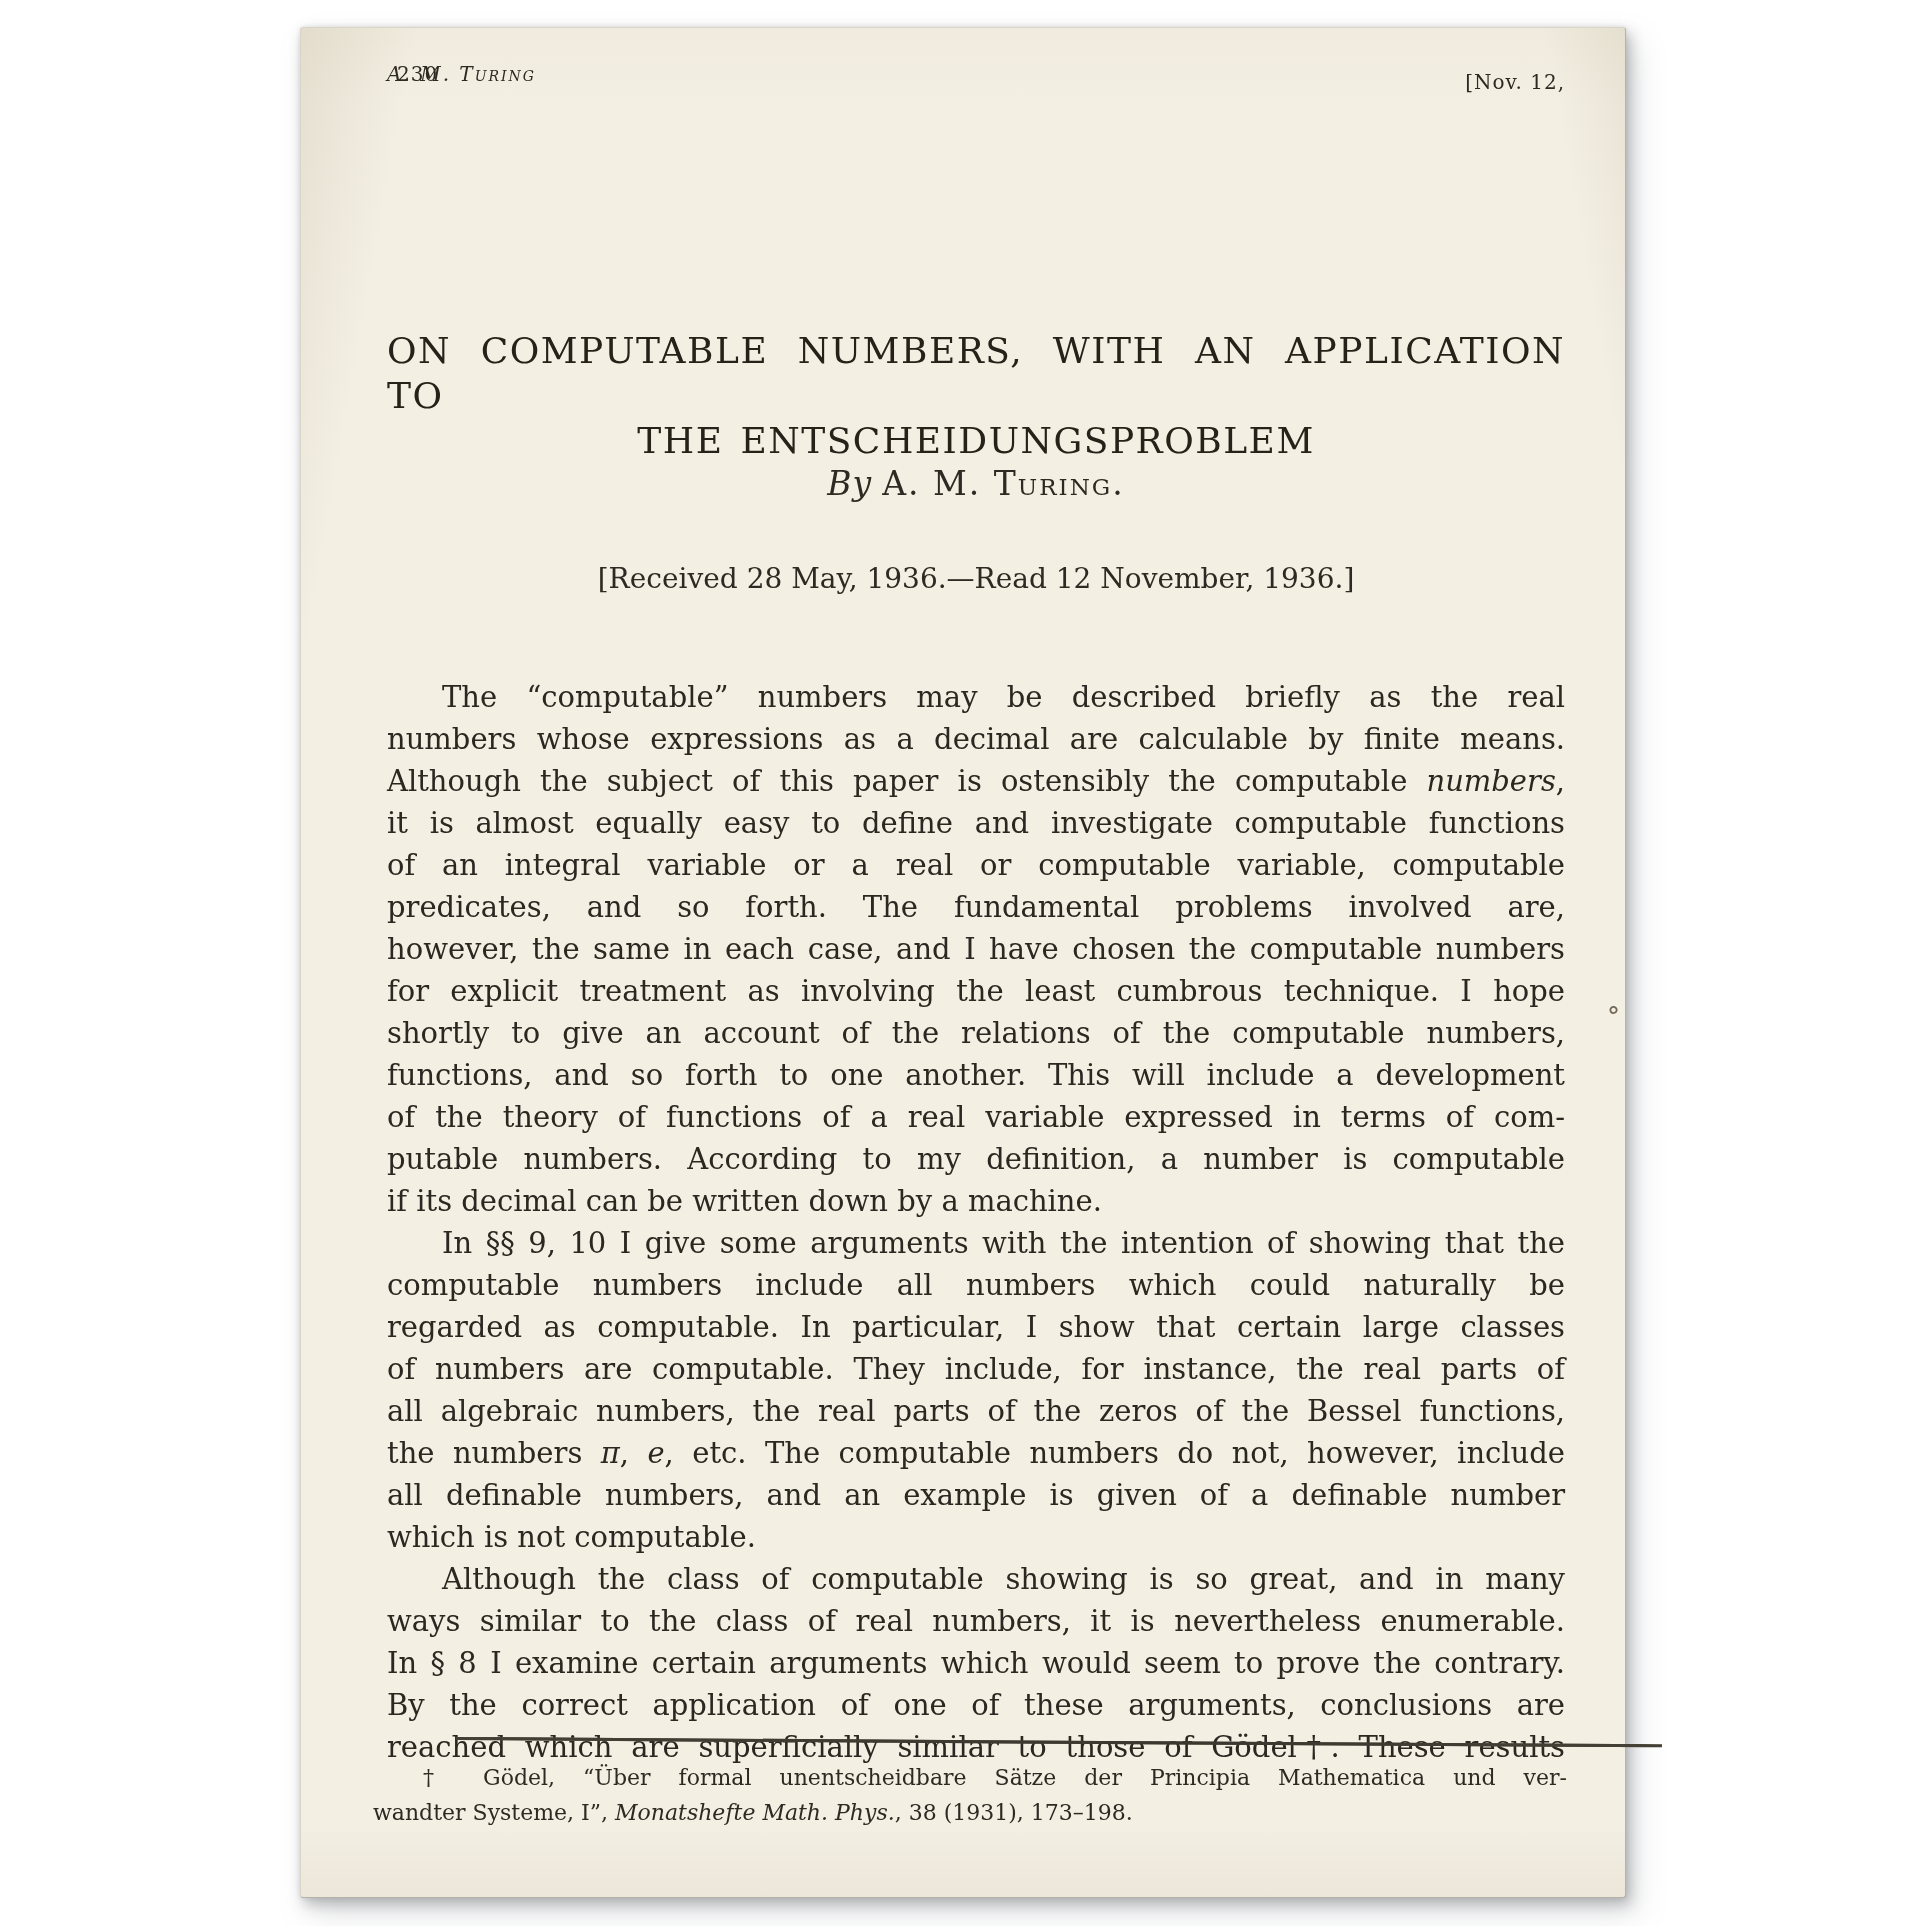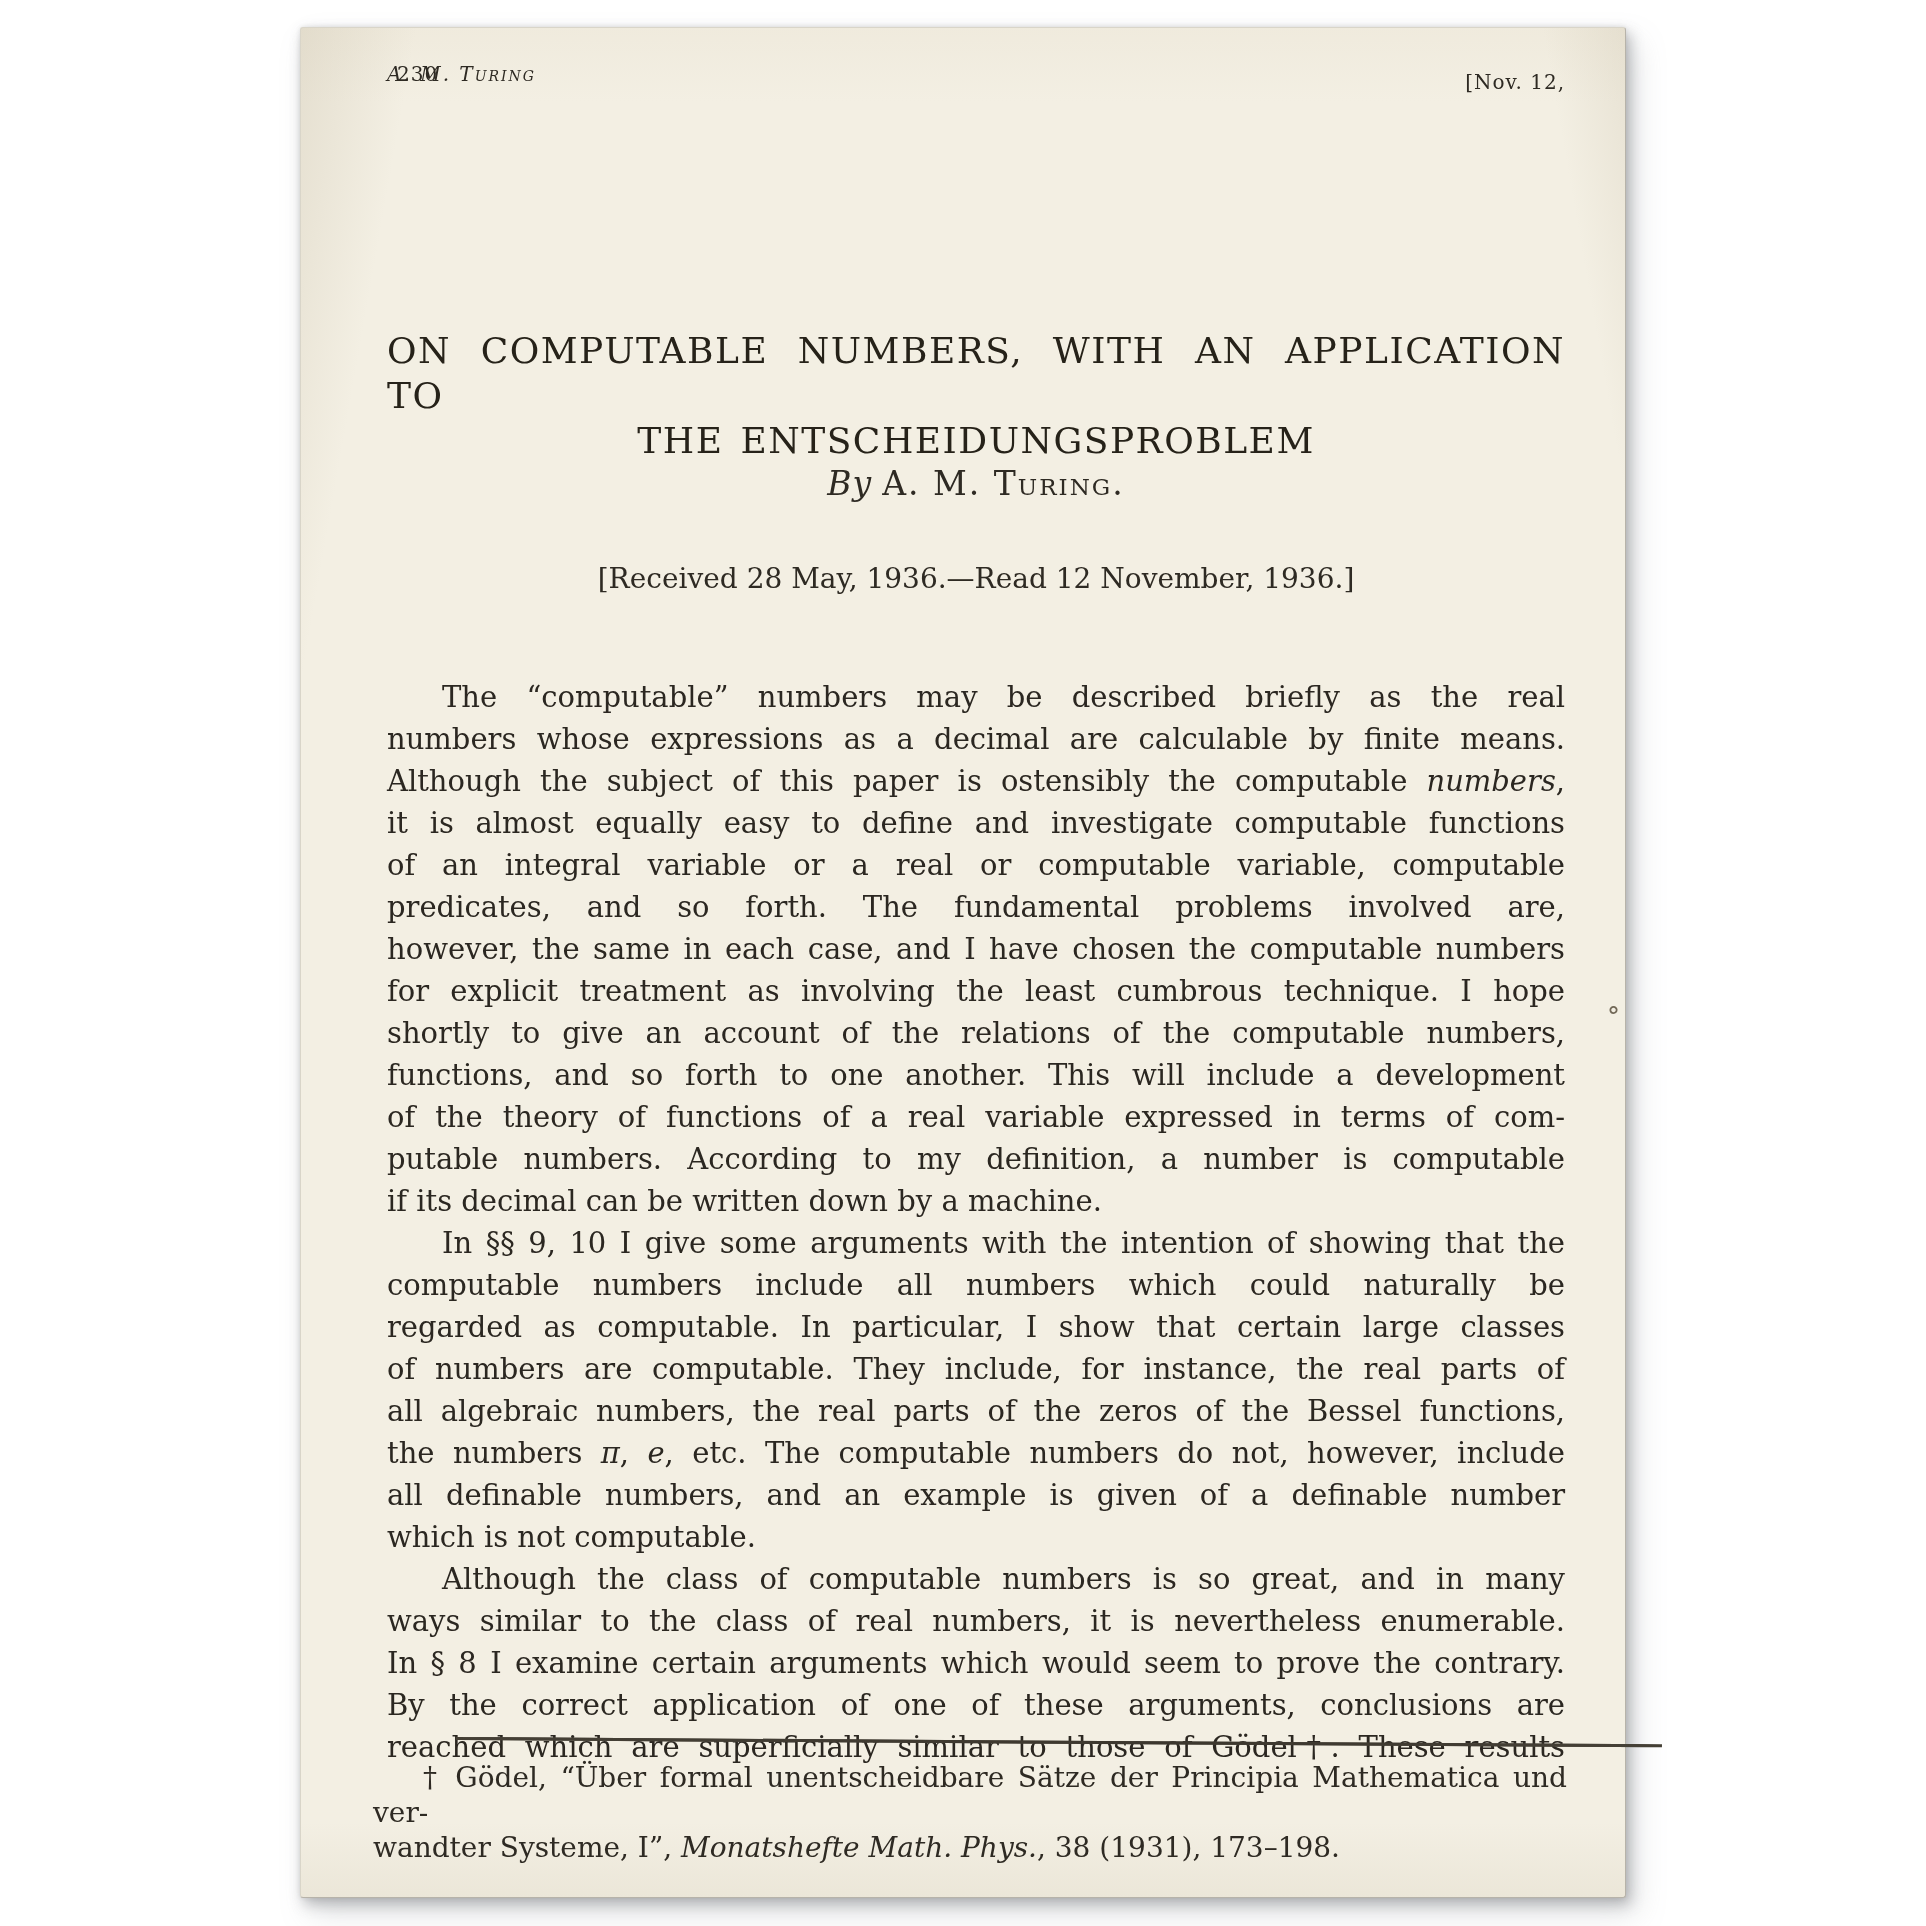--- a/index.html
+++ b/index.html
@@ -84,21 +84,21 @@
   .fnrule {
     position: absolute; top: 1709px; left: 69px;
     width: 1206px; height: 2.5px;
     background: linear-gradient(90deg, #45403600 0%, #454036 2%, #3c372e 60%, #454036 98%, #45403600 100%);
     background-color: #443f35;
     transform: rotate(0.35deg);
     transform-origin: left center;
   }
   .footnote {
     position: absolute; top: 1732px; left: -14px; width: 1194px;
-    font-size: 28px; line-height: 35px;
+    font-size: 22px; line-height: 35px;
     color: #2e2a23;
   }
   .footnote .tl.indent { text-indent: 50px; }
 
   
   .speck {
     position: absolute; left: 1306px; top: 975px;
     font-size: 26px; line-height: 26px;
     color: rgba(90,80,62,0.85);
   }
@@ -142,21 +142,21 @@
           <div class="tl">putable numbers.  According to my definition, a number is computable</div>
           <div class="tl end">if its decimal can be written down by a machine.</div>
           <div class="tl indent">In §§ 9, 10 I give some arguments with the intention of showing that the</div>
           <div class="tl">computable numbers include all numbers which could naturally be</div>
           <div class="tl">regarded as computable.  In particular, I show that certain large classes</div>
           <div class="tl">of numbers are computable.  They include, for instance, the real parts of</div>
           <div class="tl">all algebraic numbers, the real parts of the zeros of the Bessel functions,</div>
           <div class="tl">the numbers <em>π</em>, <em>e</em>, etc.  The computable numbers do not, however, include</div>
           <div class="tl">all definable numbers, and an example is given of a definable number</div>
           <div class="tl end">which is not computable.</div>
-          <div class="tl indent">Although the class of computable numbers is so great, and in many</div>
+          <div class="tl indent">Although the class of computable showing is so great, and in many</div>
           <div class="tl">ways similar to the class of real numbers, it is nevertheless enumerable.</div>
           <div class="tl">In § 8 I examine certain arguments which would seem to prove the contrary.</div>
           <div class="tl">By the correct application of one of these arguments, conclusions are</div>
           <div class="tl">reached which are superficially similar to those of Gödel†.  These results</div>
         </div>
 
       <div class="fnrule"></div>
       <div class="footnote">
           <div class="tl indent">† Gödel, “Über formal unentscheidbare Sätze der Principia Mathematica und ver-</div>
           <div class="tl end">wandter Systeme, I”, <em>Monatshefte Math. Phys.</em>, 38 (1931), 173–198.</div>

